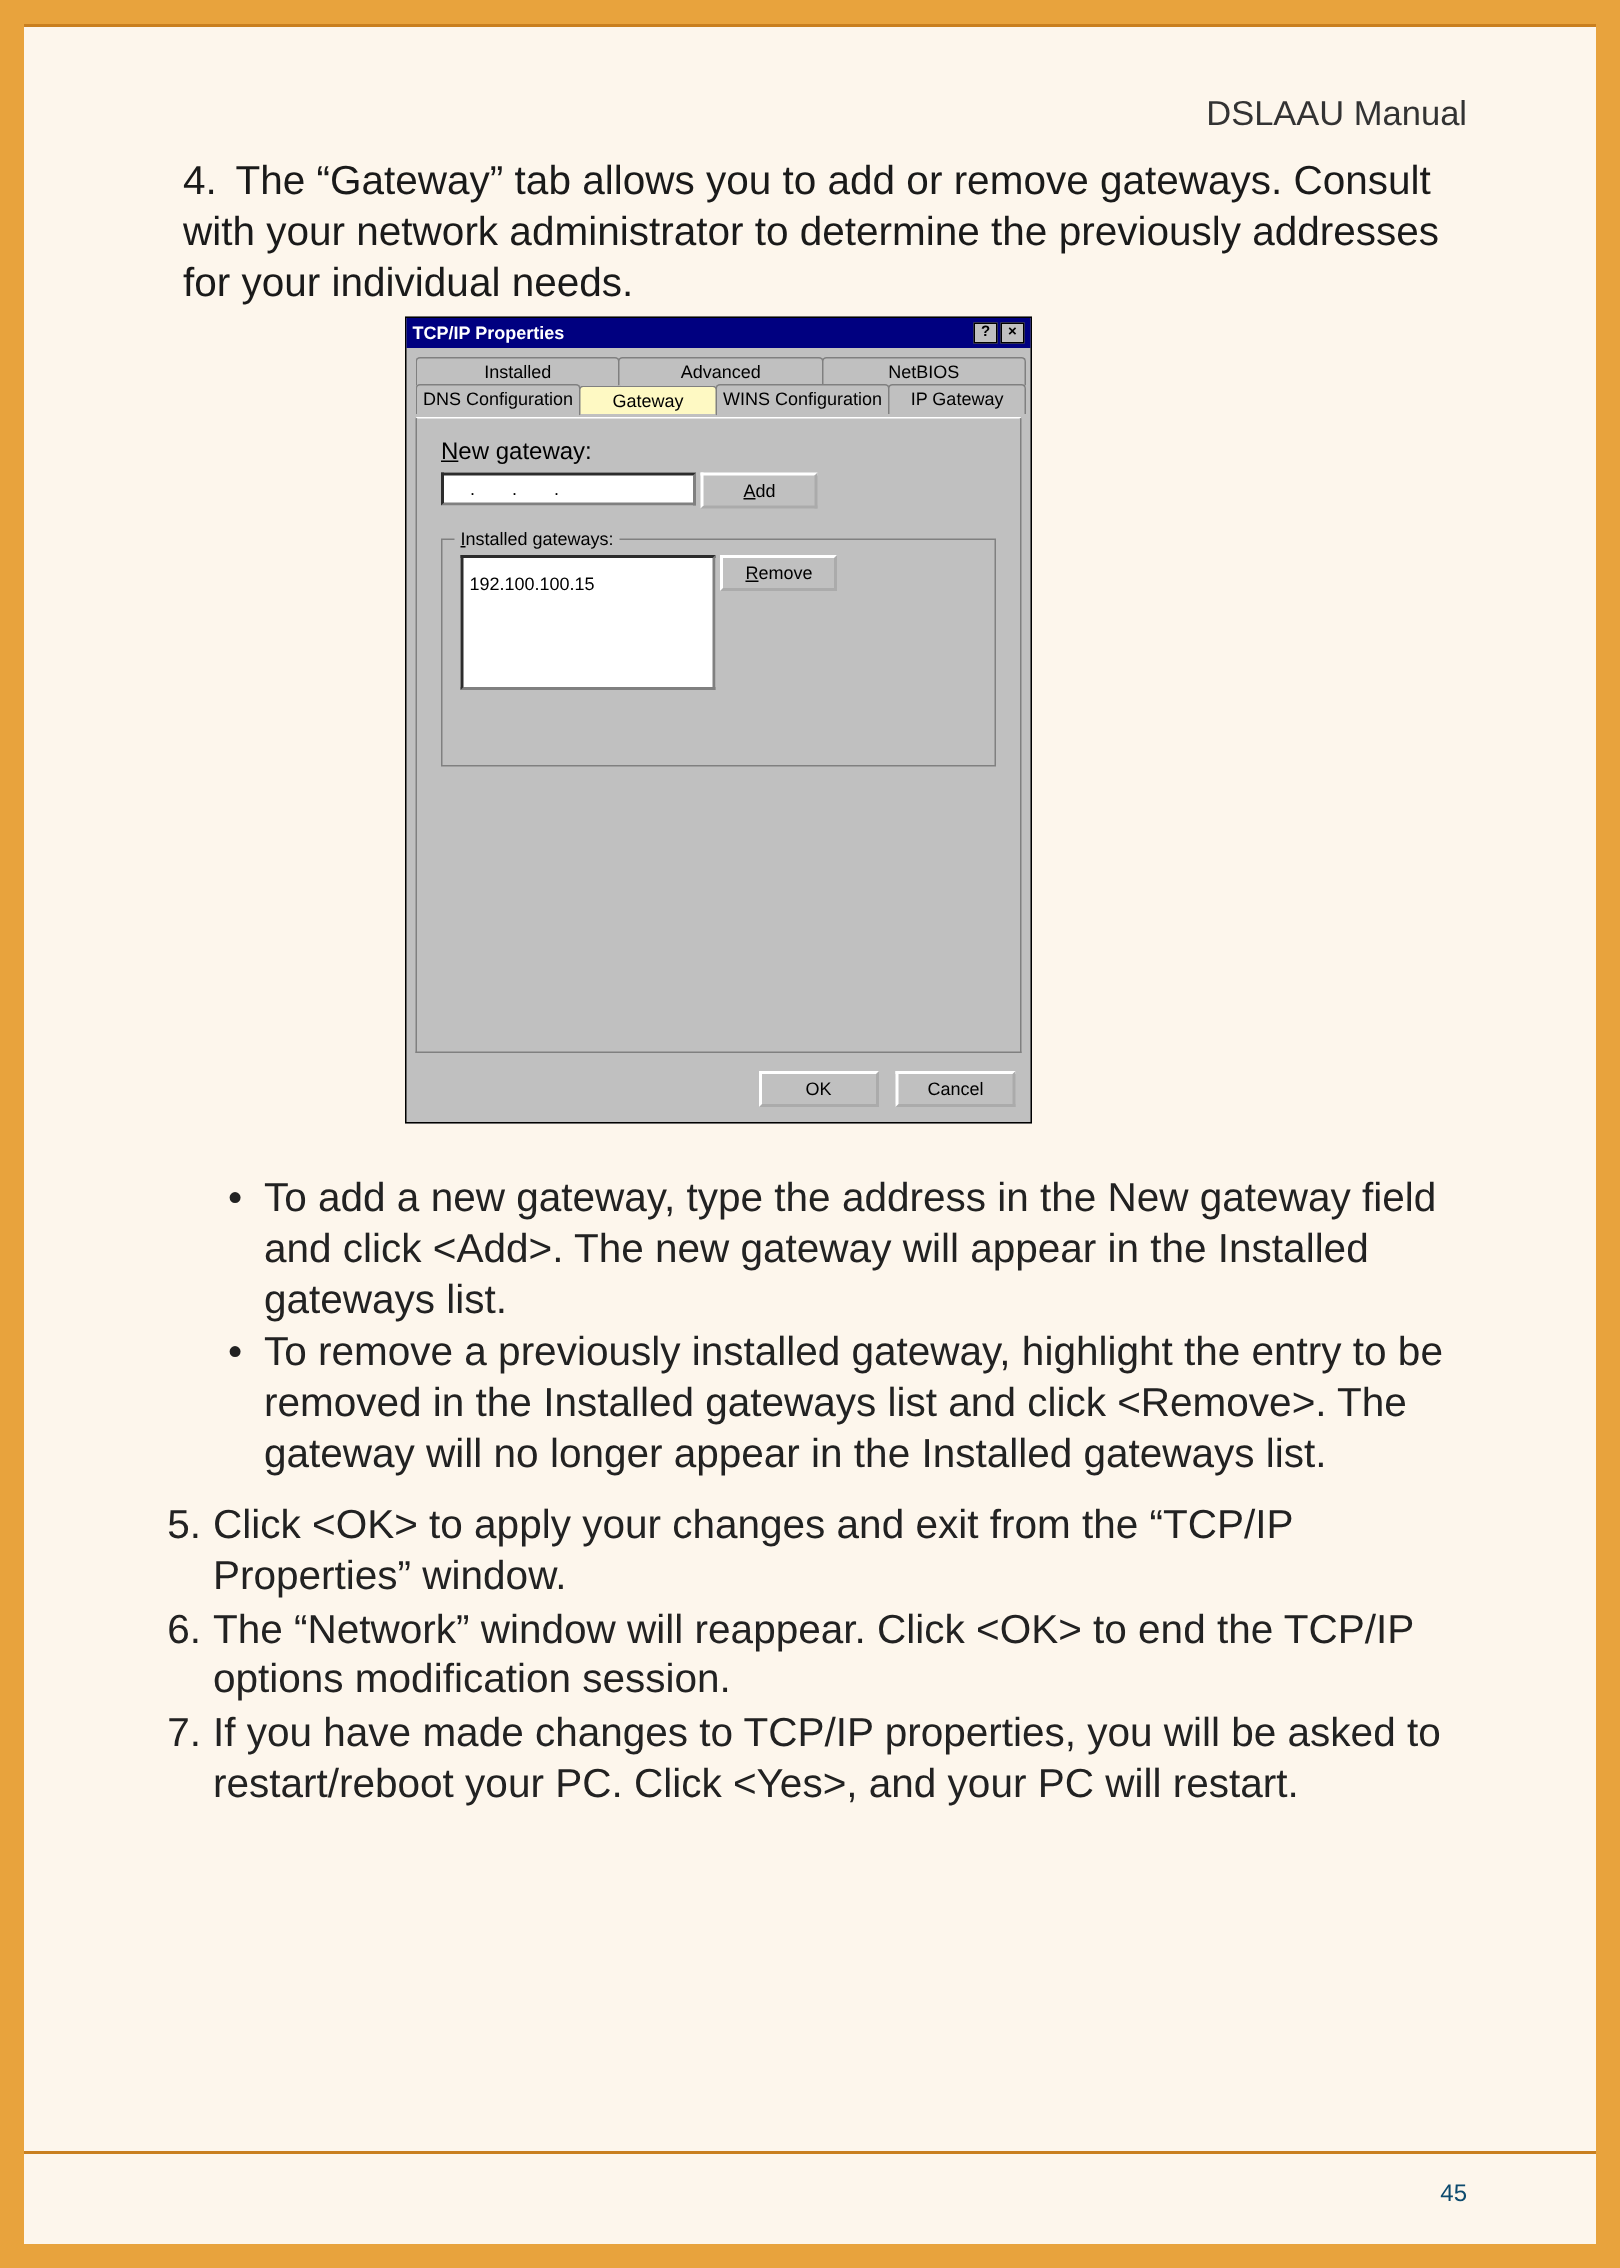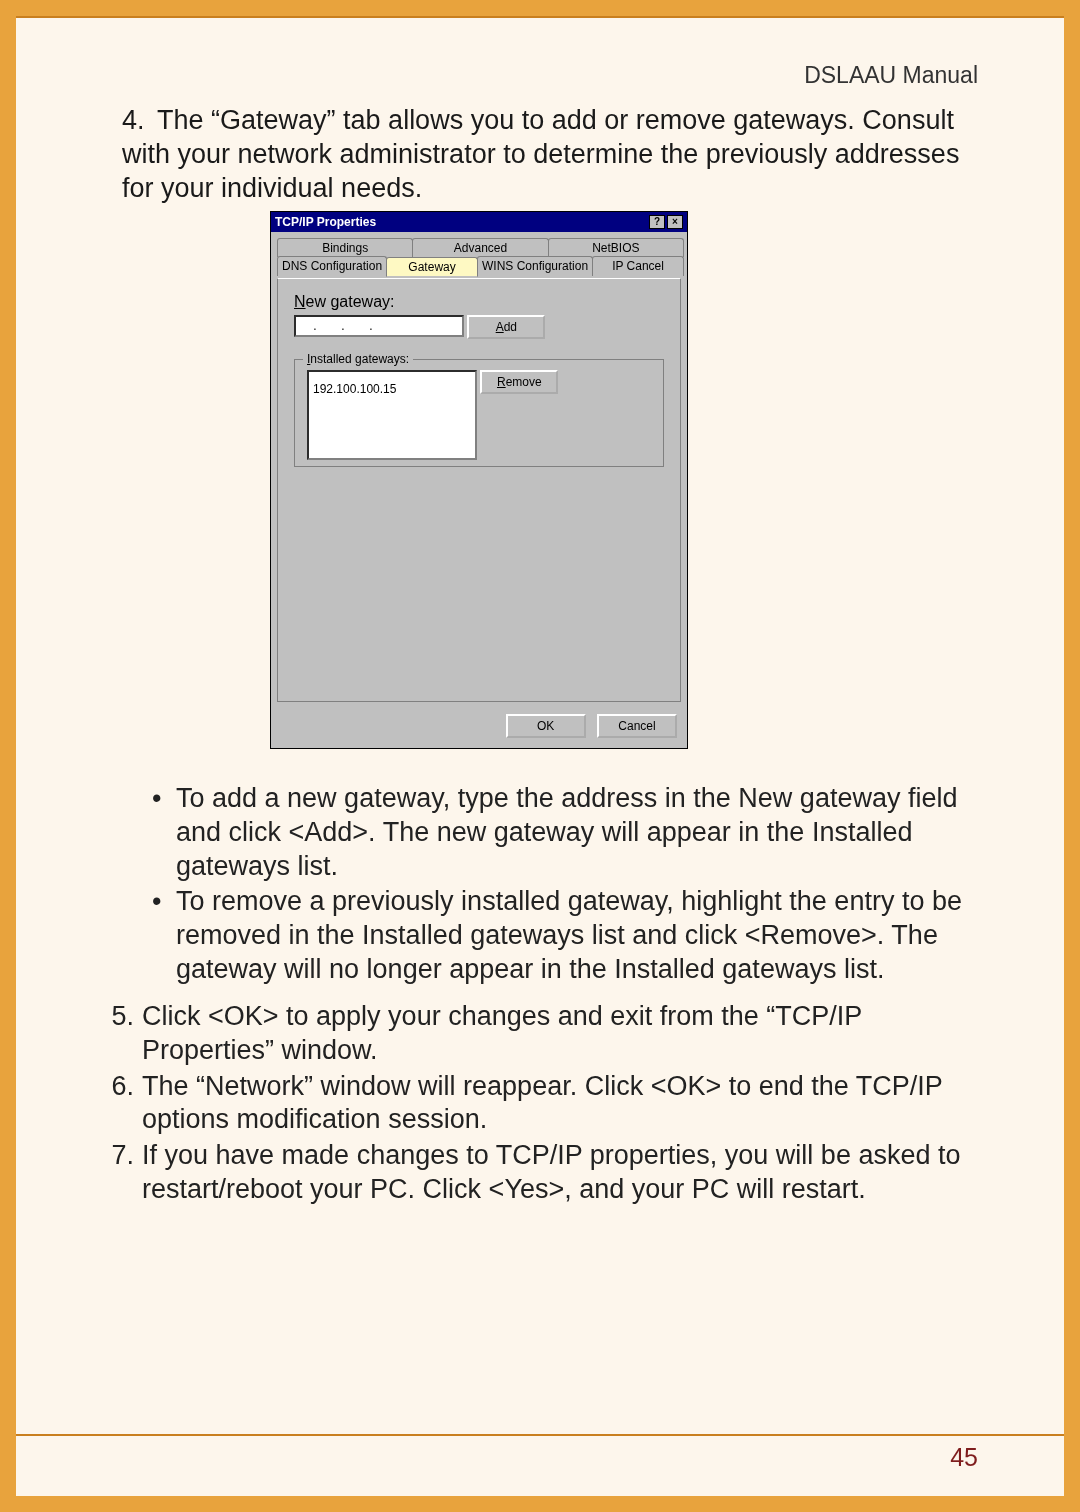--- a/index.html
+++ b/index.html
@@ -140,21 +140,21 @@
     text-align: center;
     line-height: 20px;
     vertical-align: top;
     padding: 0 8px;
   }
   .fieldset {
     border: 1px solid #808080;
     margin-top: 20px;
     padding: 10px 12px 18px 12px;
     position: relative;
-    height: 108px;
+    height: 152px;
   }
   .fieldset .legend {
     position: absolute;
     top: -8px; left: 8px;
     background: #c0c0c0;
     padding: 0 4px;
     font-size: 12px;
   }
   .listbox {
     width: 170px;
@@ -201,22 +201,22 @@
     position: absolute;
     left: 0; right: 0;
     bottom: 60px;
     height: 2px;
     background: #c97f1f;
   }
   .pagenum {
     position: absolute;
     right: 86px;
     bottom: 24px;
-    font-size: 25px;
-    color: #7f1d1d;
+    font-size: 16px;
+    color: #0c4a6e;
   }
 </style>
 </head>
 <body>
 
 <div class="page">
 
   <div class="header-right">DSLAAU Manual</div>
 
   <div class="body-text step4">
@@ -226,29 +226,29 @@
 
   <div class="dialog">
     <div class="titlebar">
       <span class="title">TCP/IP Properties</span>
       <span class="sysbtn">?</span>
       <span class="sysbtn">×</span>
     </div>
 
     <div class="tabstrip">
       <div class="tabrow tabrow1">
-        <div class="tab">Bindings</div>
+        <div class="tab">Installed</div>
         <div class="tab">Advanced</div>
         <div class="tab">NetBIOS</div>
       </div>
       <div class="tabrow tabrow2">
         <div class="tab">DNS Configuration</div>
         <div class="tab active">Gateway</div>
         <div class="tab">WINS Configuration</div>
-        <div class="tab">IP Cancel</div>
+        <div class="tab">IP Gateway</div>
       </div>
     </div>
 
     <div class="tabpanel">
 
       <span class="lbl"><u>N</u>ew gateway:</span>
       <div>
         <span class="ipbox">
           <span class="dot">.</span><span class="dot">.</span><span class="dot">.</span>
         </span>

